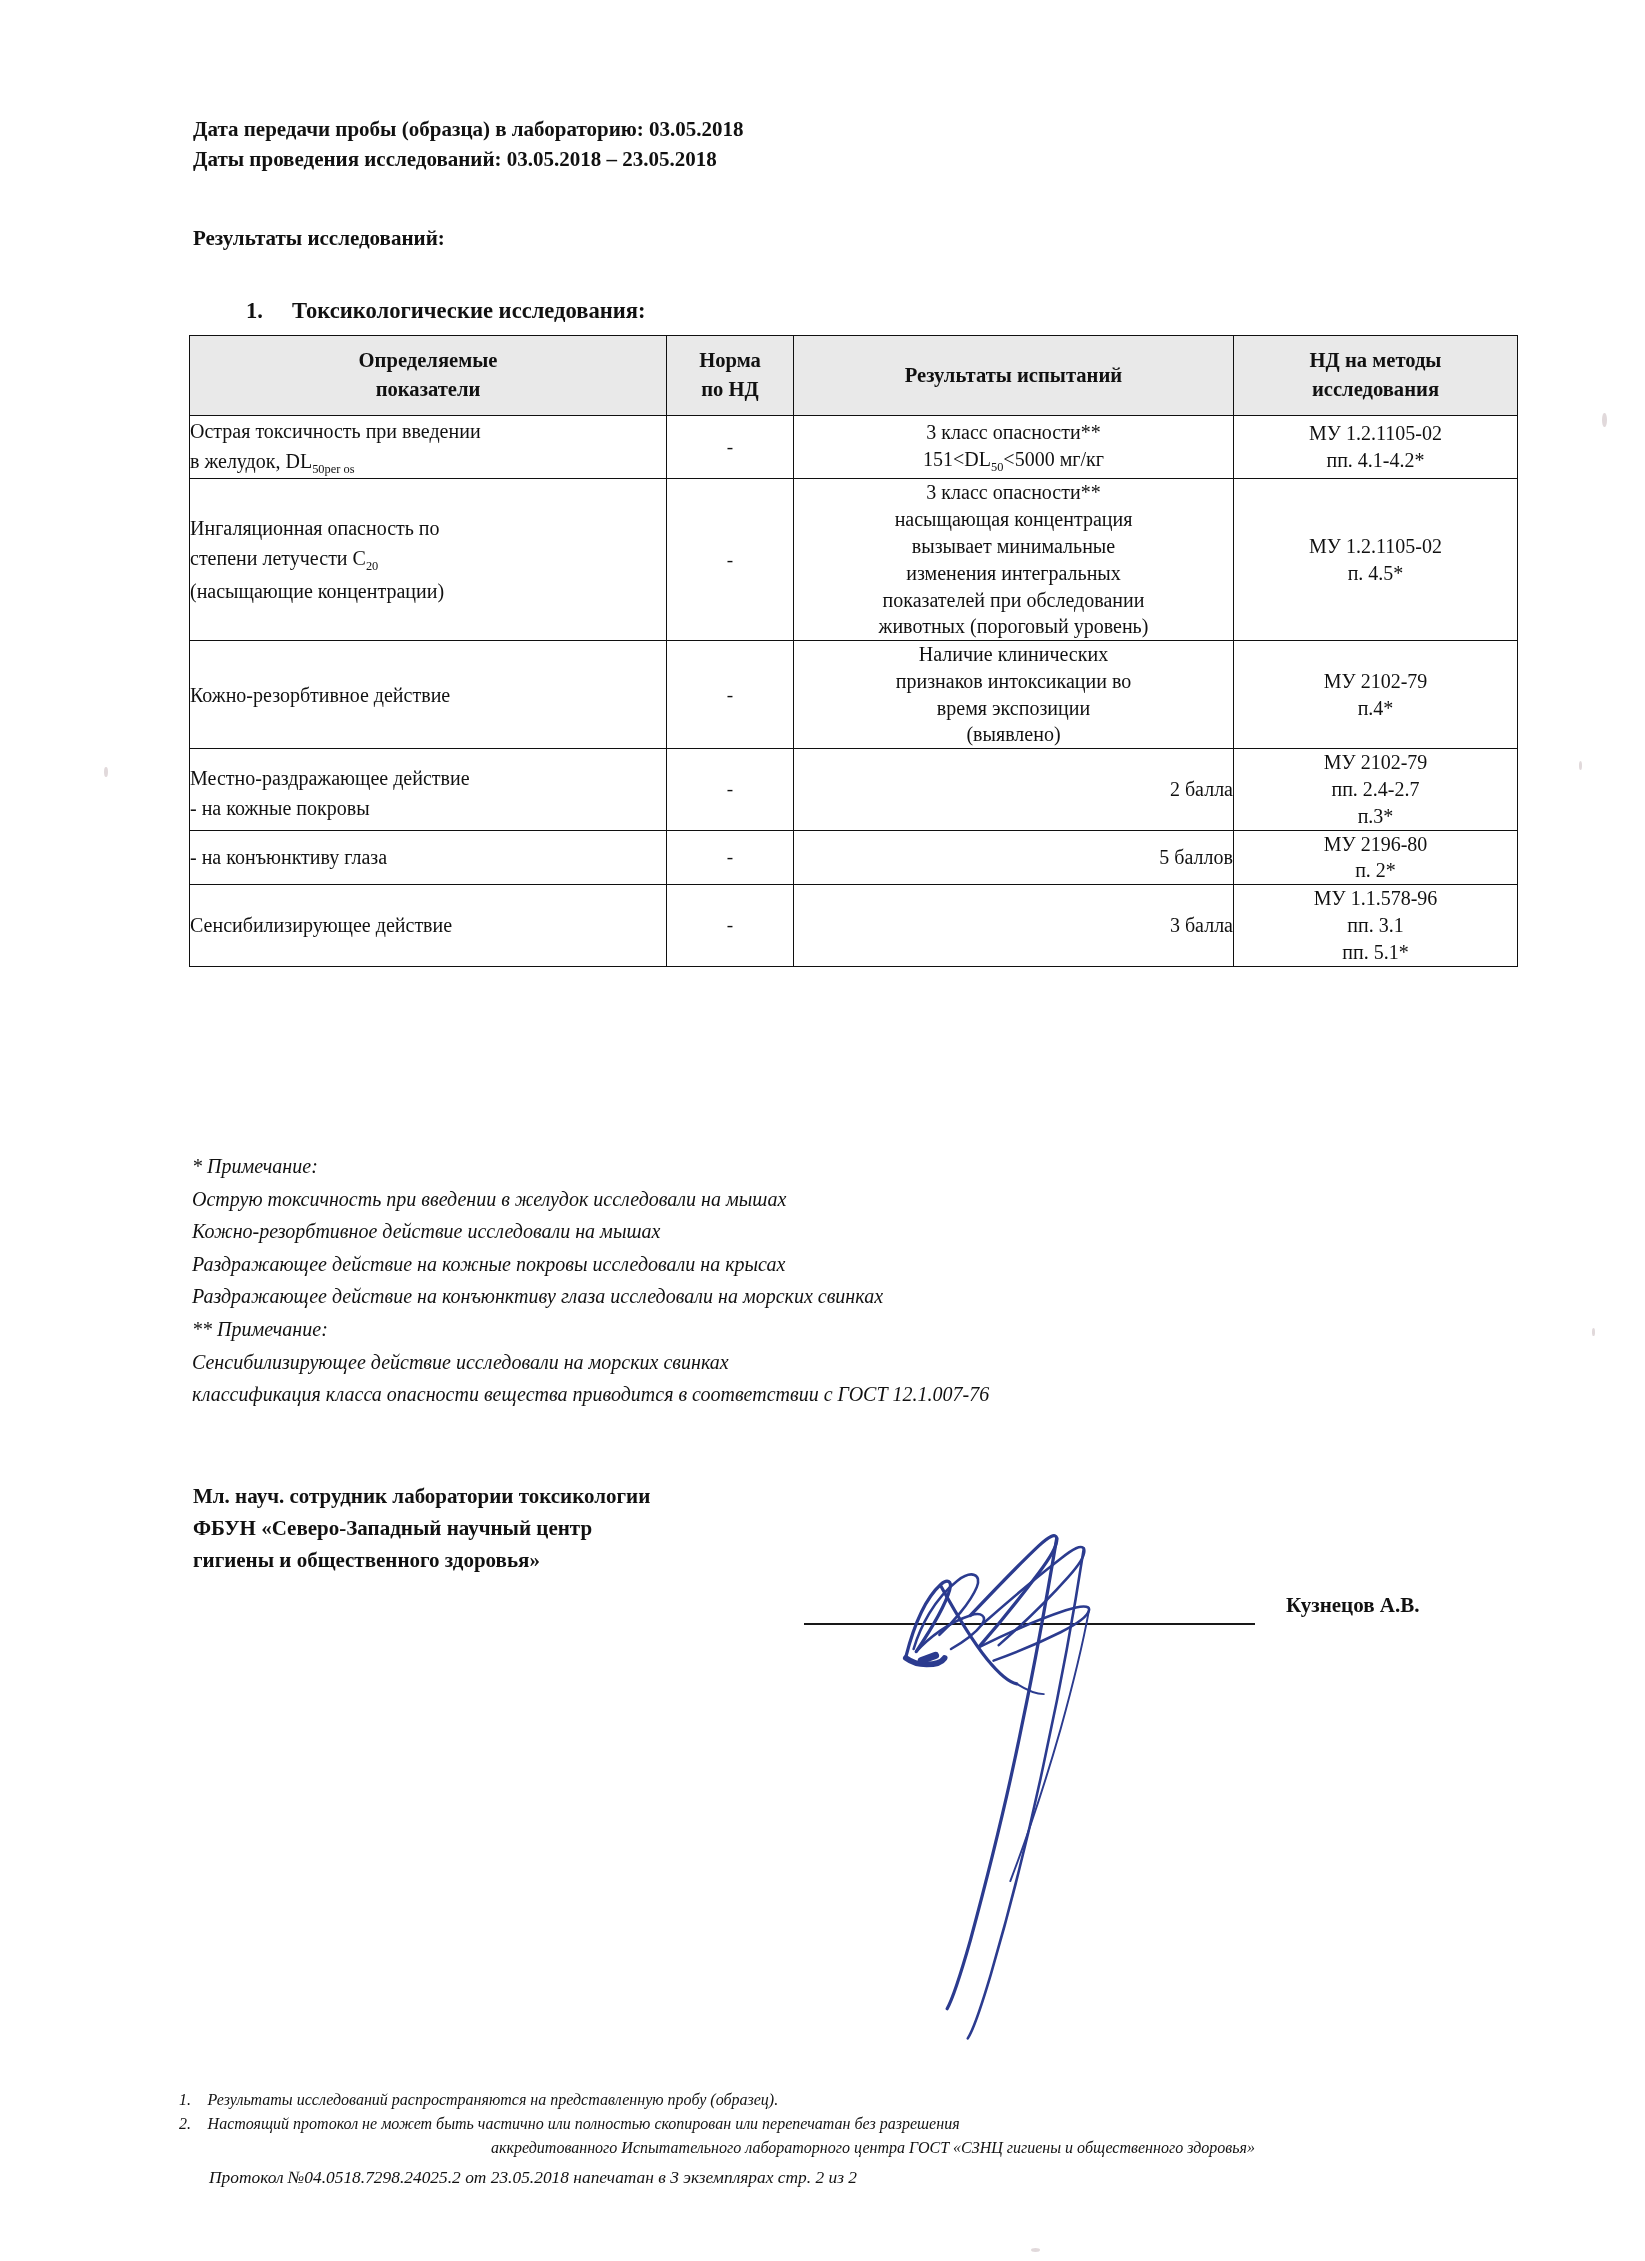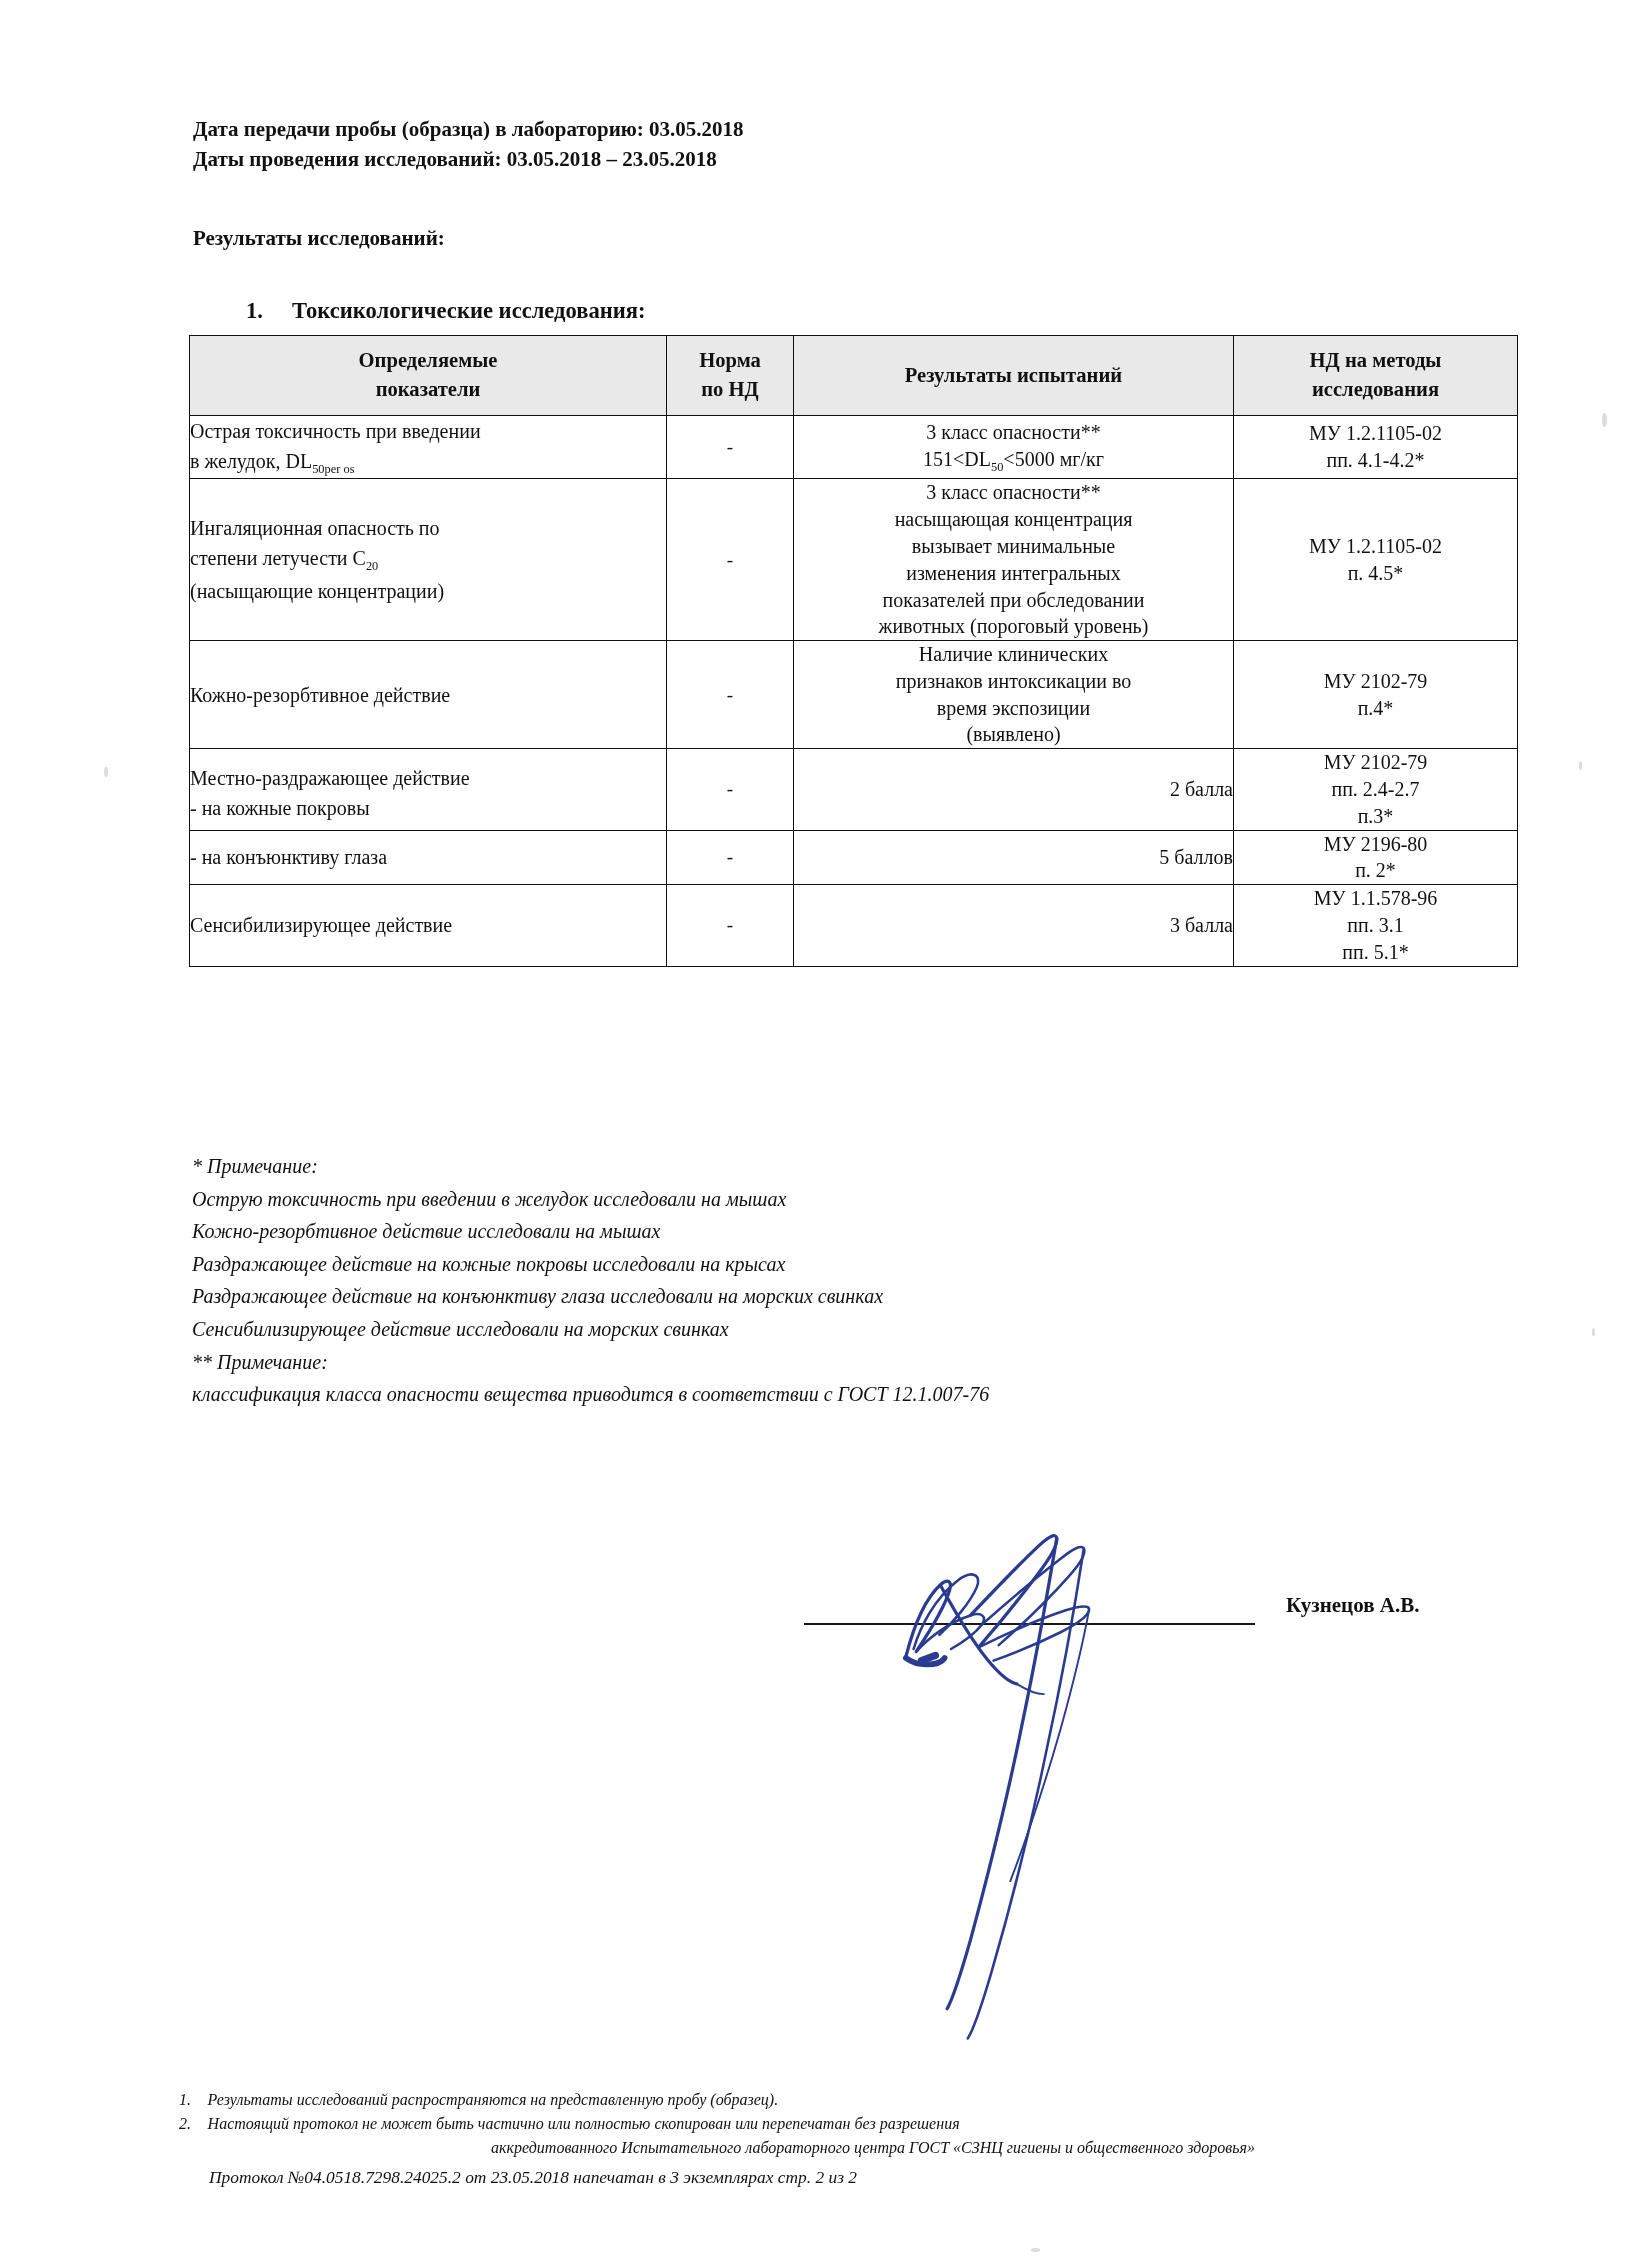--- a/index.html
+++ b/index.html
@@ -220,25 +220,30 @@
       </tbody>
     </table>
   </div>
 
   <div class="notes">
     <div>* Примечание:</div>
     <div>Острую токсичность при введении в желудок исследовали на мышах</div>
     <div>Кожно-резорбтивное действие исследовали на мышах</div>
     <div>Раздражающее действие на кожные покровы исследовали на крысах</div>
     <div>Раздражающее действие на конъюнктиву глаза исследовали на морских свинках</div>
+    <div>** Примечание:</div>
     <div>Сенсибилизирующее действие исследовали на морских свинках</div>
-    <div>** Примечание:</div>
     <div>классификация класса опасности вещества приводится в соответствии с ГОСТ 12.1.007-76</div>
   </div>
 
+  <div class="sig-text">
+    <div>Мл. науч. сотрудник лаборатории токсикологии</div>
+    <div>ФБУН «Северо-Западный научный центр</div>
+    <div>гигиены и общественного здоровья»</div>
+  </div>
   <div class="sig-line"></div>
   <div class="sig-name">Кузнецов А.В.</div>
 
   <svg class="sig-ink" viewBox="0 0 560 980" xmlns="http://www.w3.org/2000/svg">
     <g fill="none" stroke="#2b3b8f" stroke-linecap="round" stroke-linejoin="round">
       <path d="M96 260 C110 205 128 168 150 148 C160 139 168 142 164 156 C156 184 128 228 112 252" stroke-width="5"></path>
       <path d="M108 248 C118 214 140 170 176 142 C198 125 214 132 206 152 C196 176 168 208 148 226" stroke-width="4"></path>
       <path d="M112 252 C132 230 164 206 196 196 C214 190 222 198 214 210 C202 226 180 240 166 248" stroke-width="4"></path>
       <path d="M150 150 C172 190 196 232 222 264 C240 286 256 300 268 302" stroke-width="5"></path>
       <path d="M196 196 C232 158 268 120 302 88 C318 73 328 68 330 76 C332 86 320 106 302 130 C272 170 236 214 210 244" stroke-width="5"></path>

